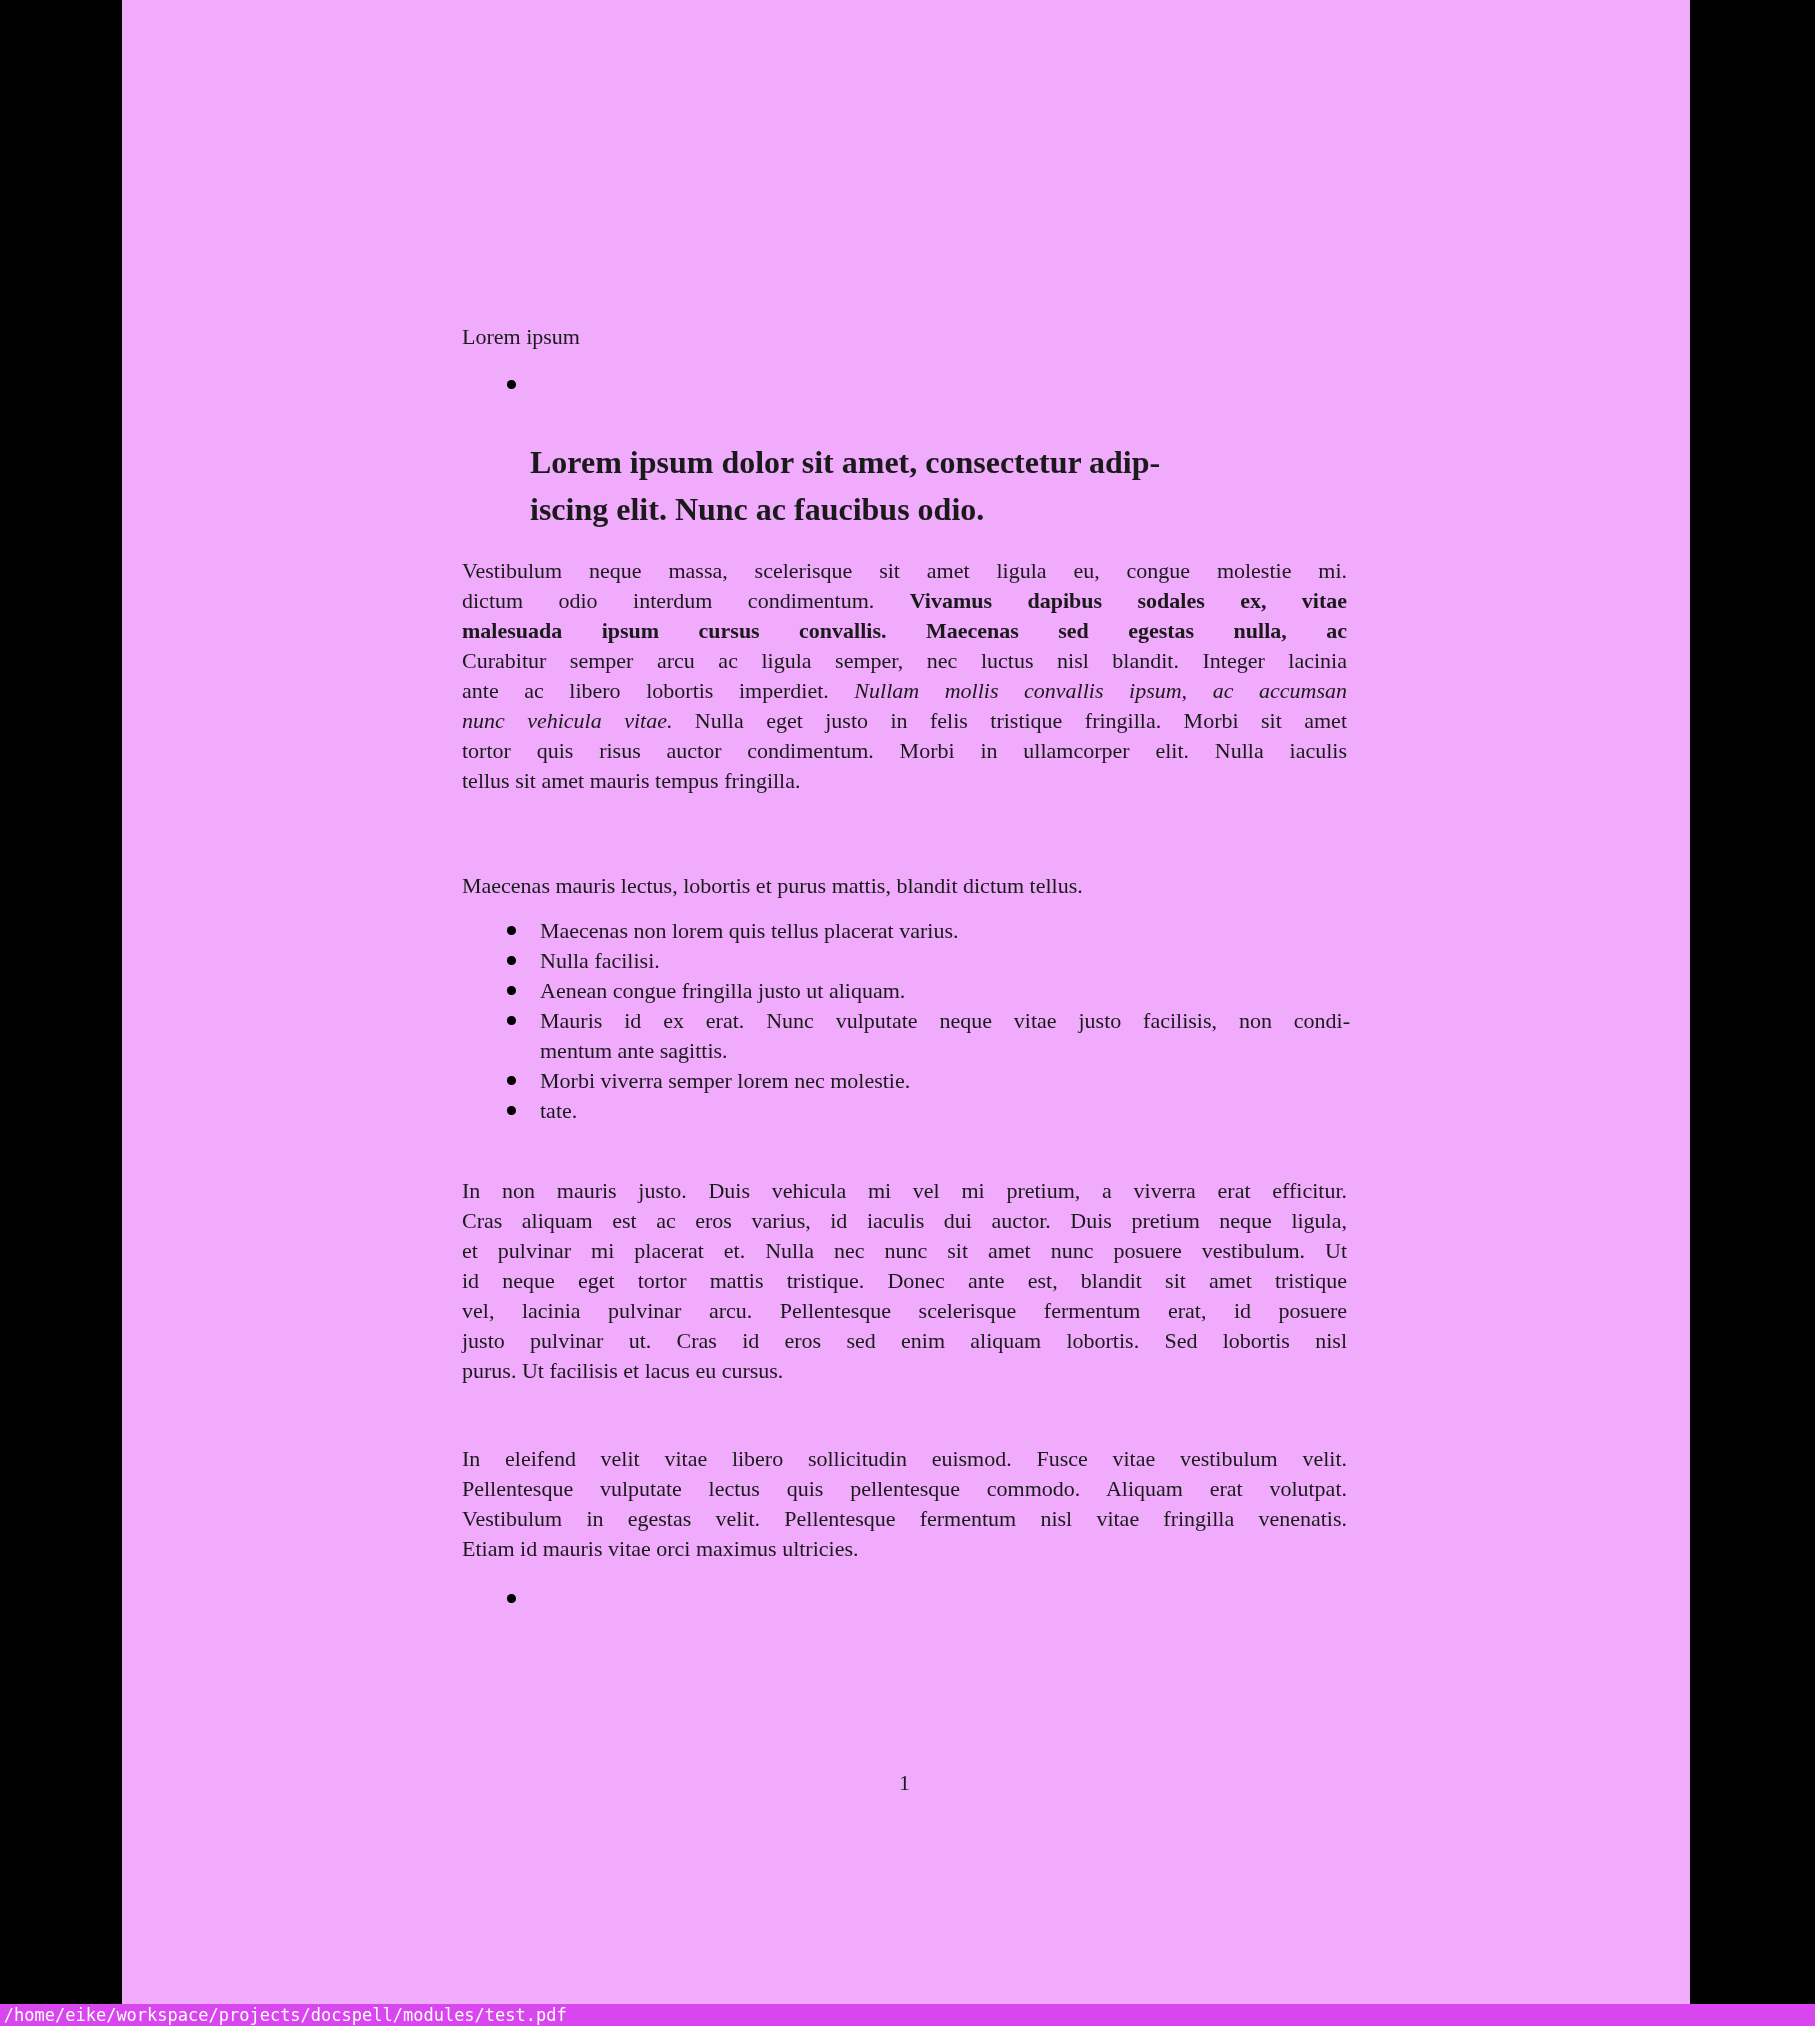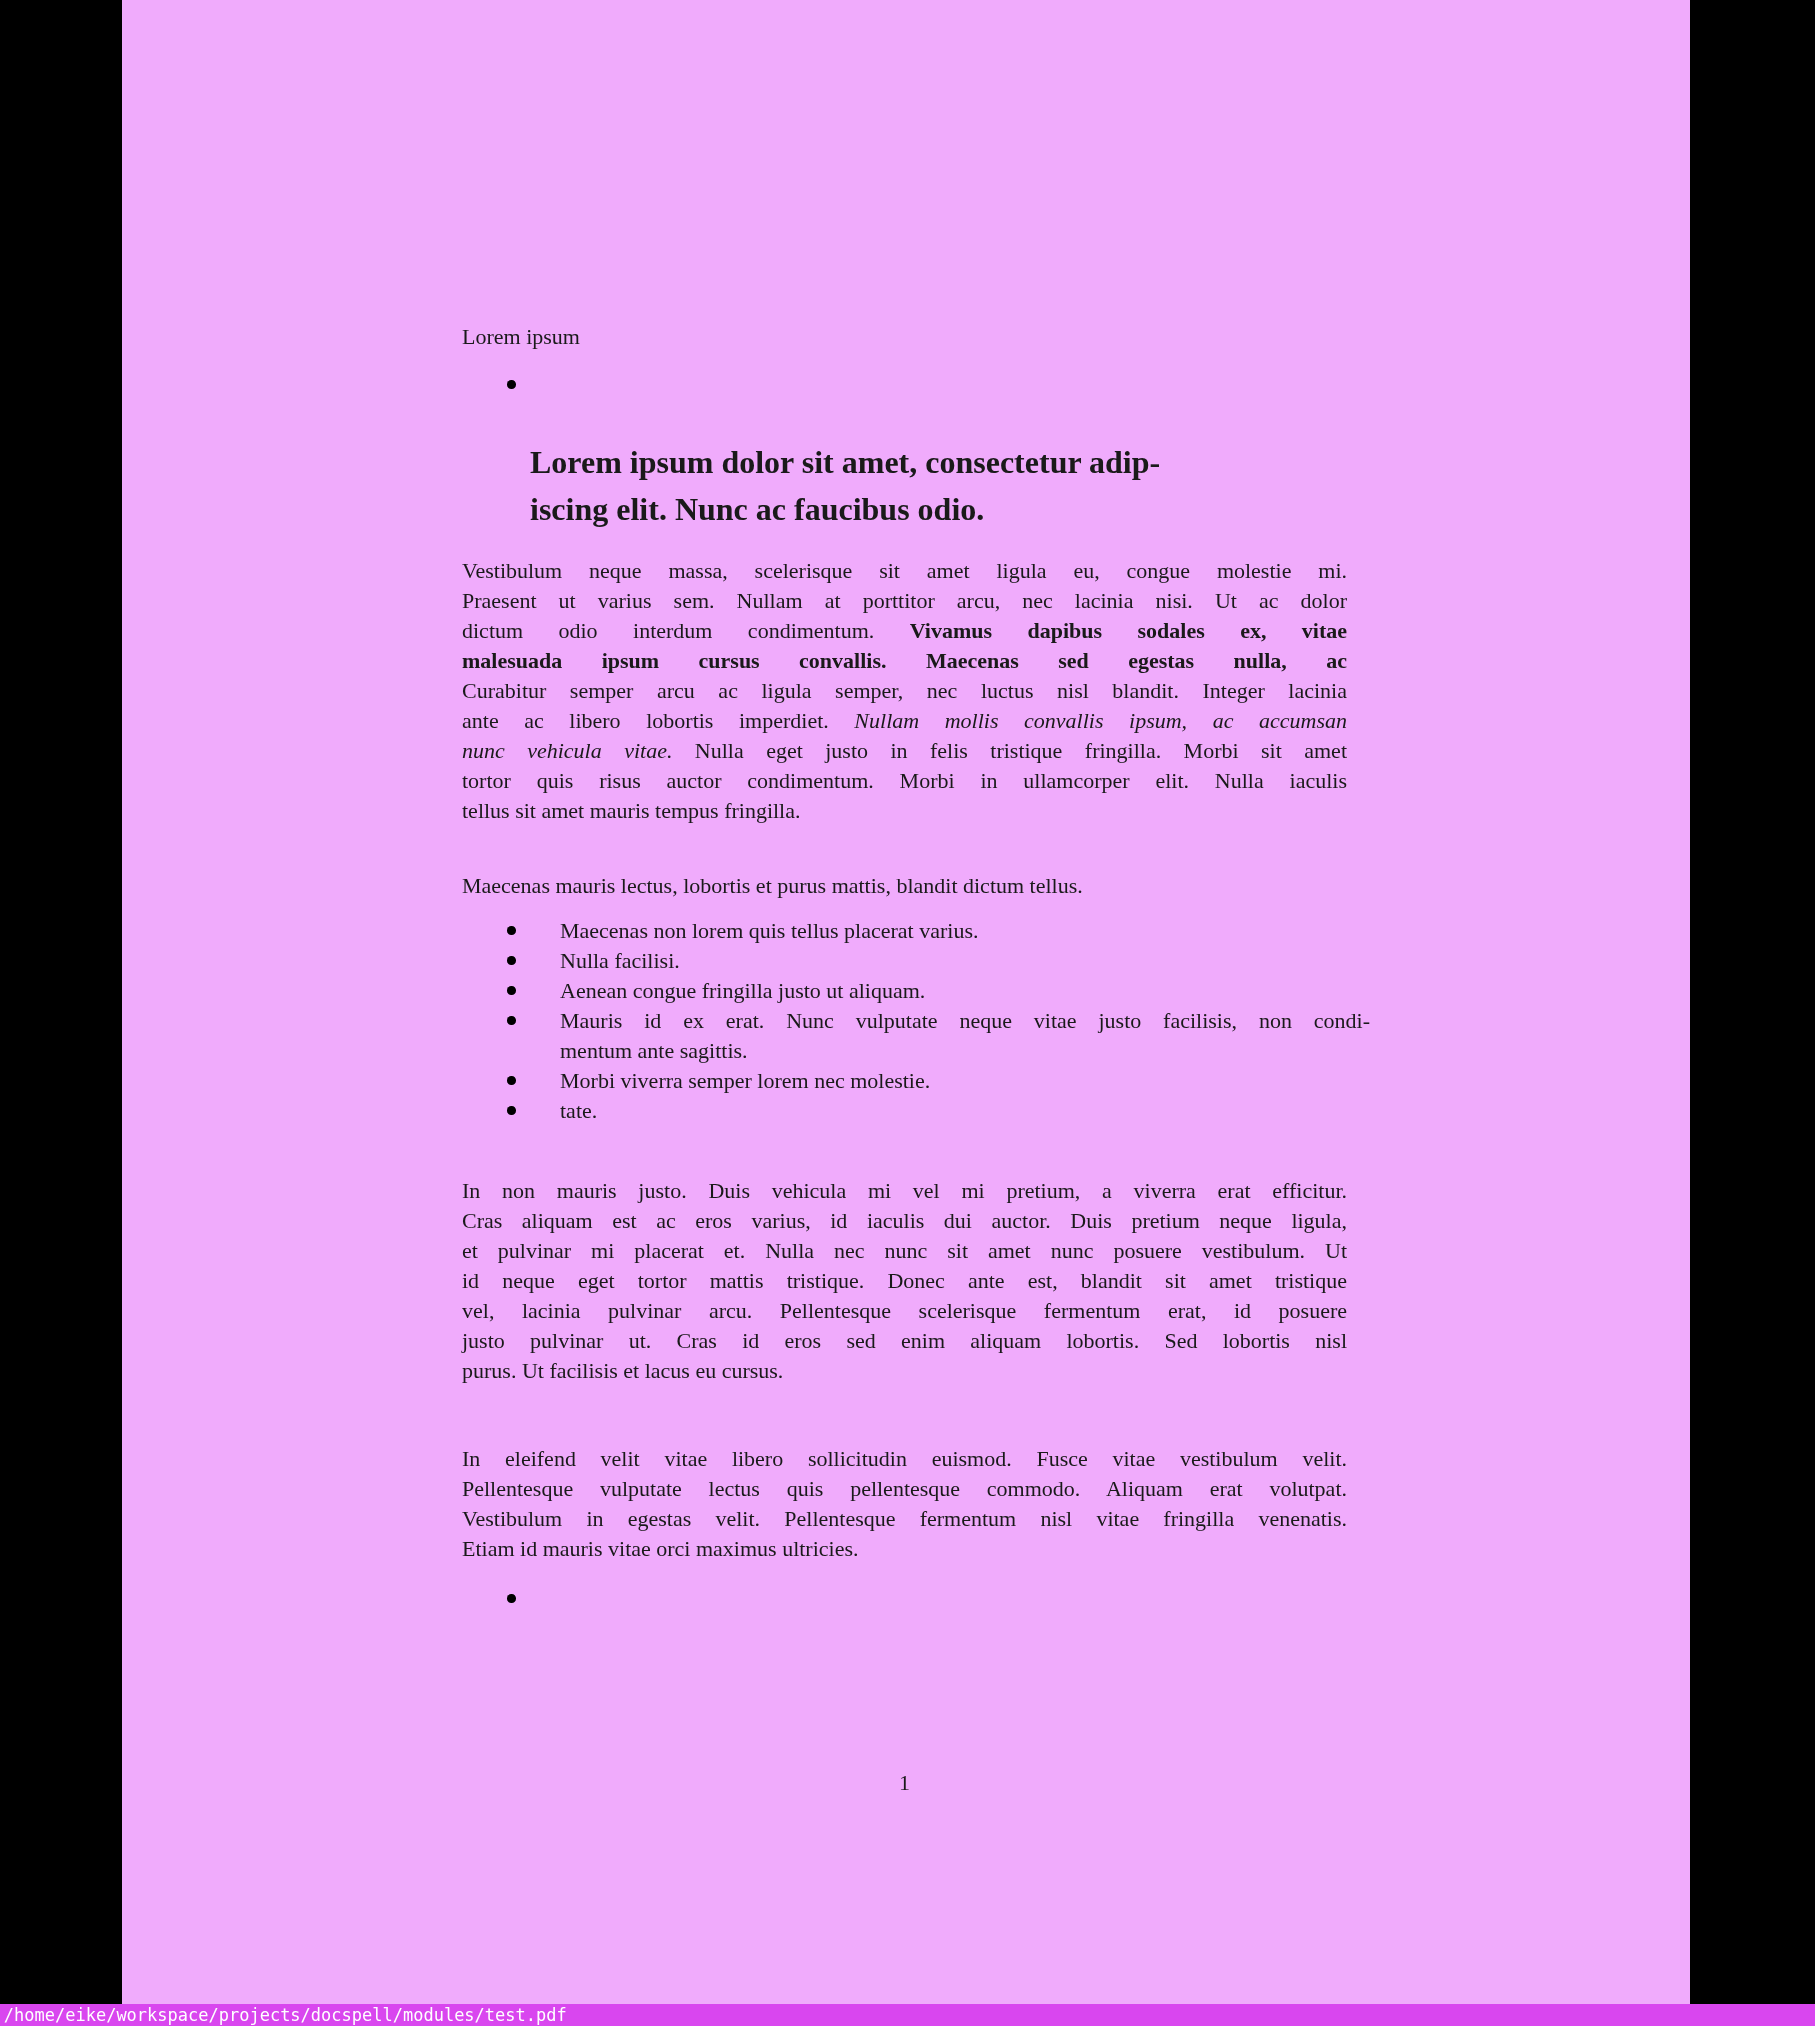--- a/index.html
+++ b/index.html
@@ -19,21 +19,21 @@
   .para-1{top:556px;}
   .para-intro{top:871px;}
   .bullet-list{top:916px;}
   .para-3{top:1176px;}
   .para-4{top:1432px;margin-top:12px;}
   .dot{position:absolute;width:8.5px;height:8.5px;border-radius:50%;background:#000;}
   .dot-1{left:45px;top:380px;}
   .dot-2{left:45px;top:1594px;}
   .list-item{position:relative;}
   .list-item .dot{left:45px;top:10.4px;}
-  .item-lines{margin-left:98px;width:810px;}
+  .item-lines{margin-left:78px;width:810px;}
   .page-number{top:1768px;text-align:center;text-align-last:center;}
   .status-bar{position:absolute;left:0;top:2004px;width:1815px;height:22px;background:#d946ef;
               color:#ffffff;font-family:"DejaVu Sans Mono","Liberation Mono",monospace;
               font-size:17px;line-height:22px;display:flex;justify-content:space-between;
               padding:0 3.8px;box-sizing:border-box;flex-direction:column;}
 </style>
 </head>
 <body>
 
 <div class="viewport">
@@ -44,21 +44,20 @@
 
       <span class="dot dot-1"></span>
 
       <div class="block doc-heading">
           <div class="line last">Lorem ipsum dolor sit amet, consectetur adip-</div>
           <div class="line last">iscing elit.  Nunc ac faucibus odio.</div>
         </div>
 
       <div class="block para-1">
           <div class="line"><span class="seg-n">Vestibulum neque massa, scelerisque sit amet ligula eu, congue molestie mi.</span></div>
-          <div class="line"><span class="seg-n">Praesent ut varius sem. Nullam at porttitor arcu, nec lacinia nisi. Ut ac dolor</span></div>
           <div class="line"><span class="seg-n">dictum odio interdum condimentum. </span><span class="seg-b">Vivamus dapibus sodales ex, vitae</span></div>
           <div class="line"><span class="seg-b">malesuada ipsum cursus convallis.  Maecenas sed egestas nulla, ac</span></div>
           <div class="line"><span class="seg-n">Curabitur semper arcu ac ligula semper, nec luctus nisl blandit. Integer lacinia</span></div>
           <div class="line"><span class="seg-n">ante ac libero lobortis imperdiet. </span><span class="seg-i">Nullam mollis convallis ipsum, ac accumsan</span></div>
           <div class="line"><span class="seg-i">nunc vehicula vitae.</span><span class="seg-n"> Nulla eget justo in felis tristique fringilla. Morbi sit amet</span></div>
           <div class="line"><span class="seg-n">tortor quis risus auctor condimentum. Morbi in ullamcorper elit. Nulla iaculis</span></div>
           <div class="line last"><span class="seg-n">tellus sit amet mauris tempus fringilla.</span></div>
         </div>
 
       <div class="block para-intro">Maecenas mauris lectus, lobortis et purus mattis, blandit dictum tellus.</div>

